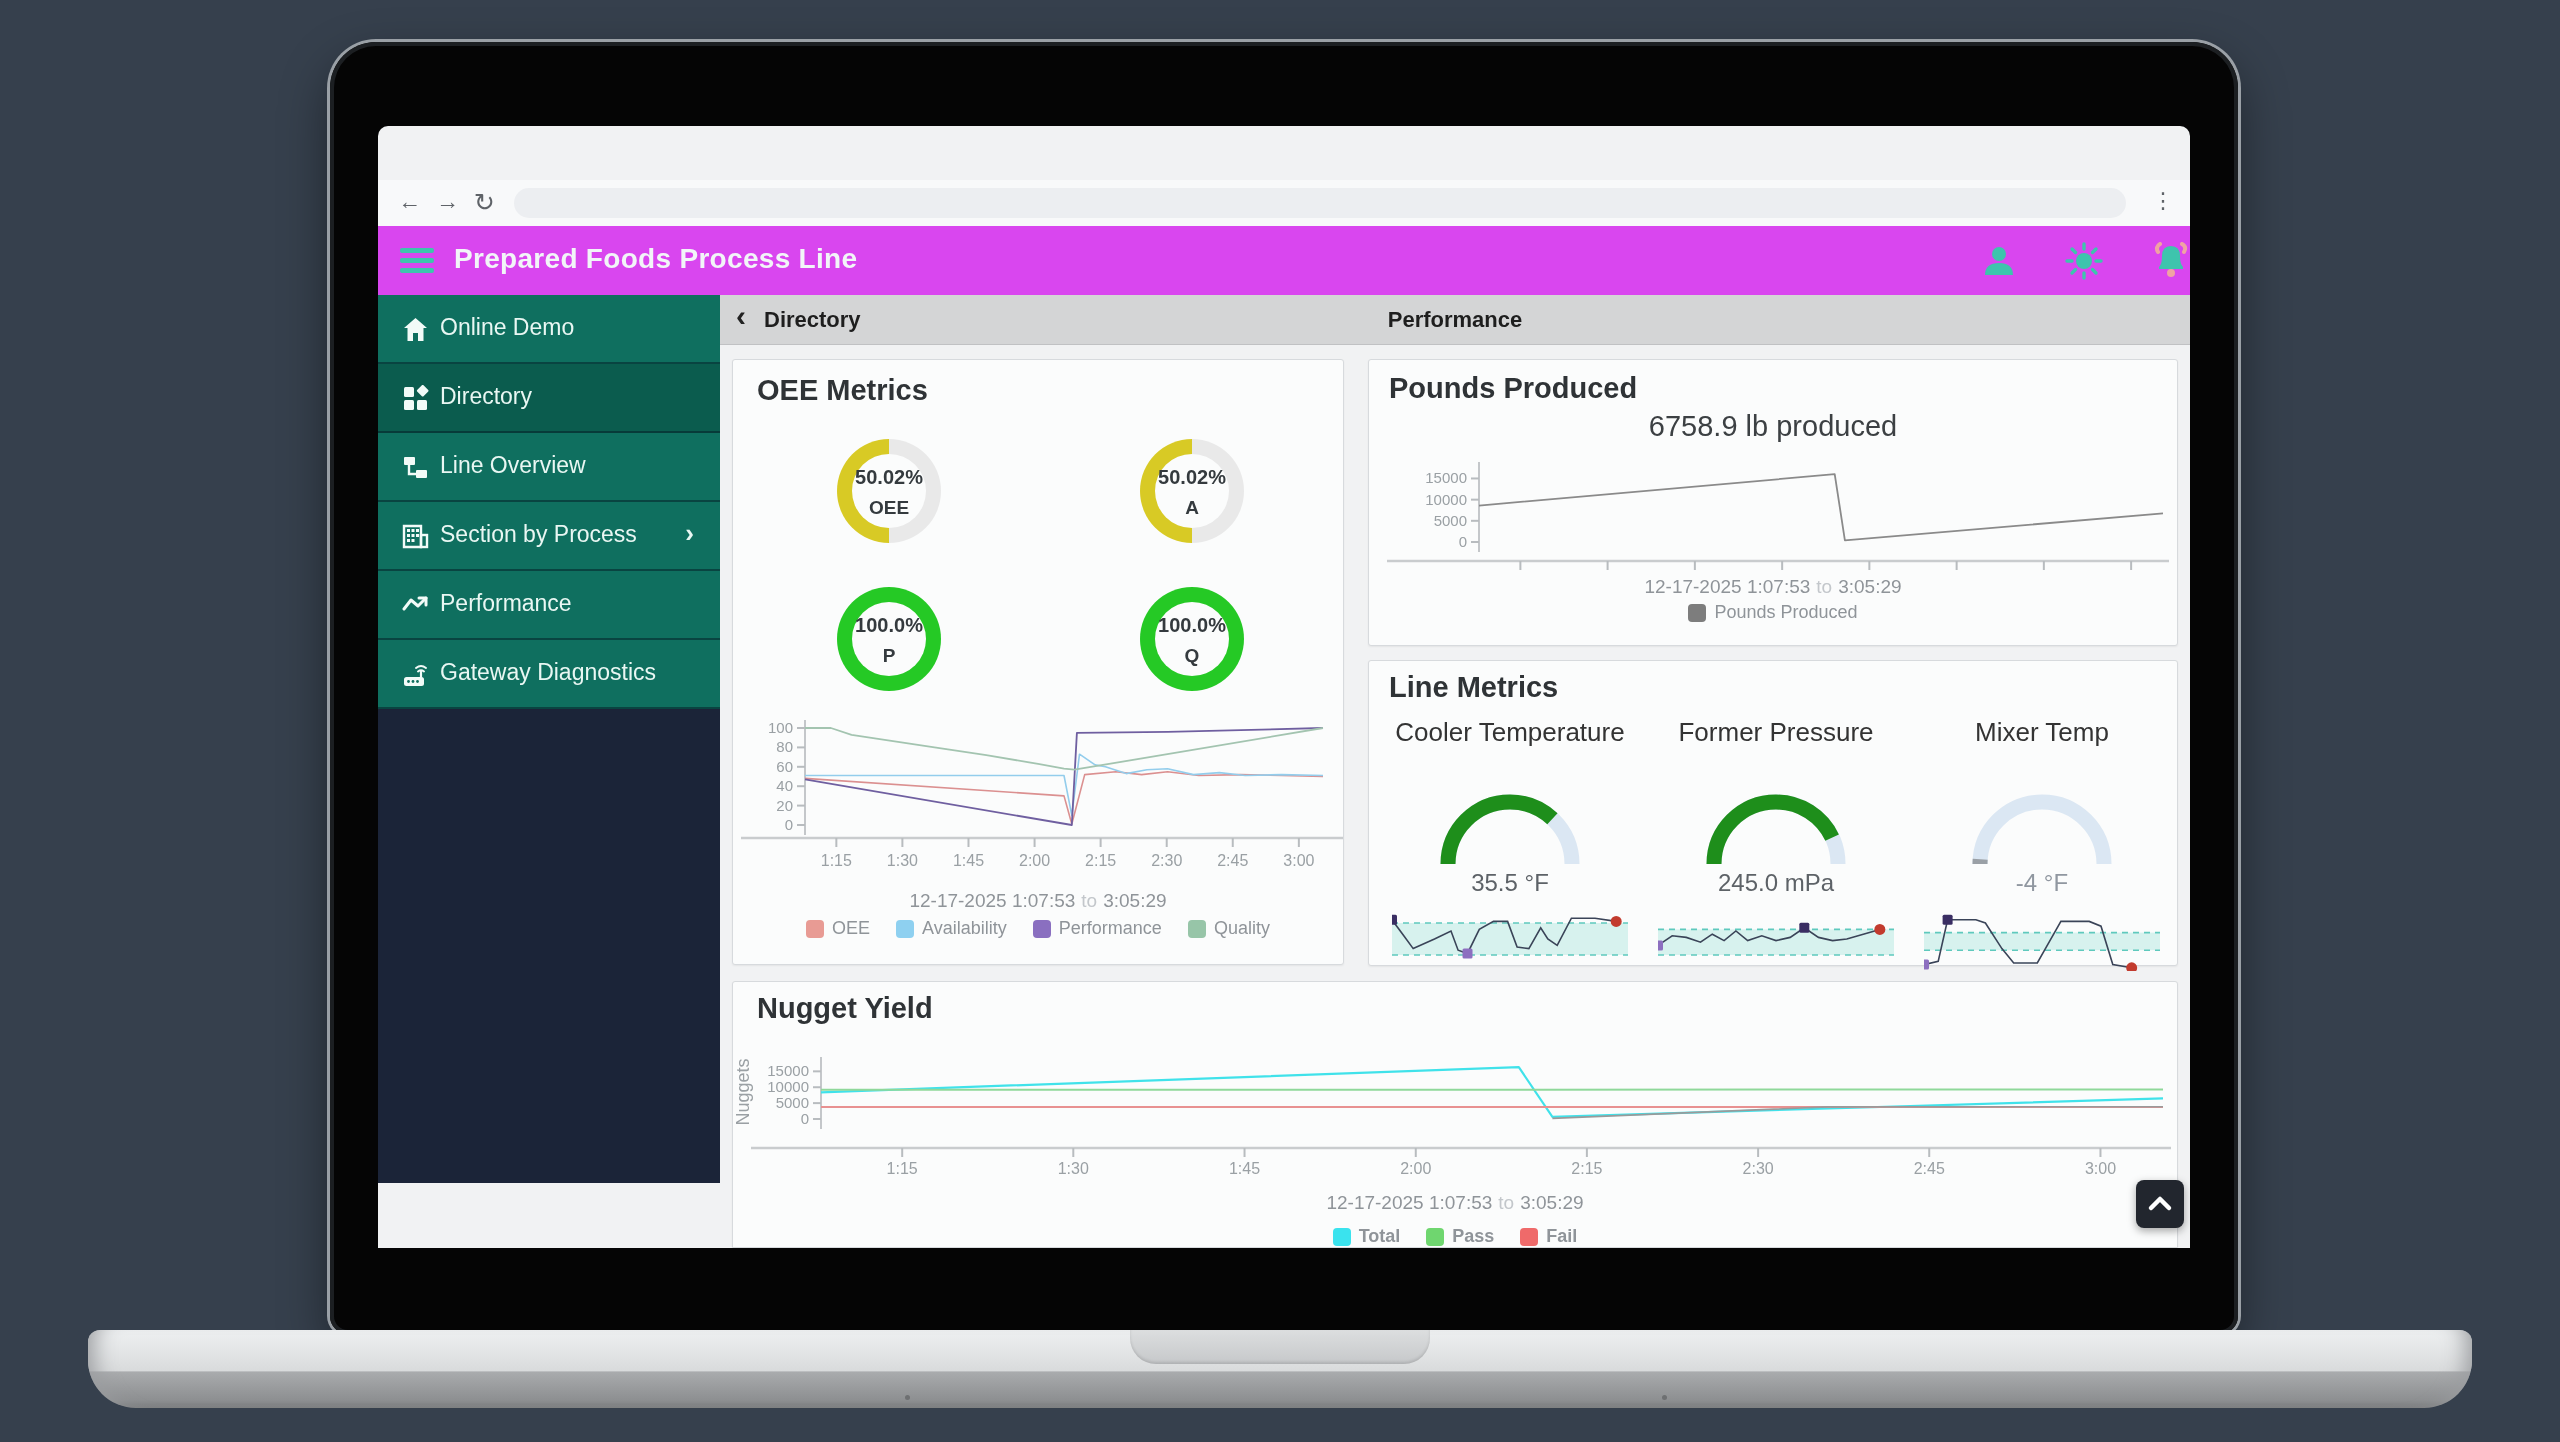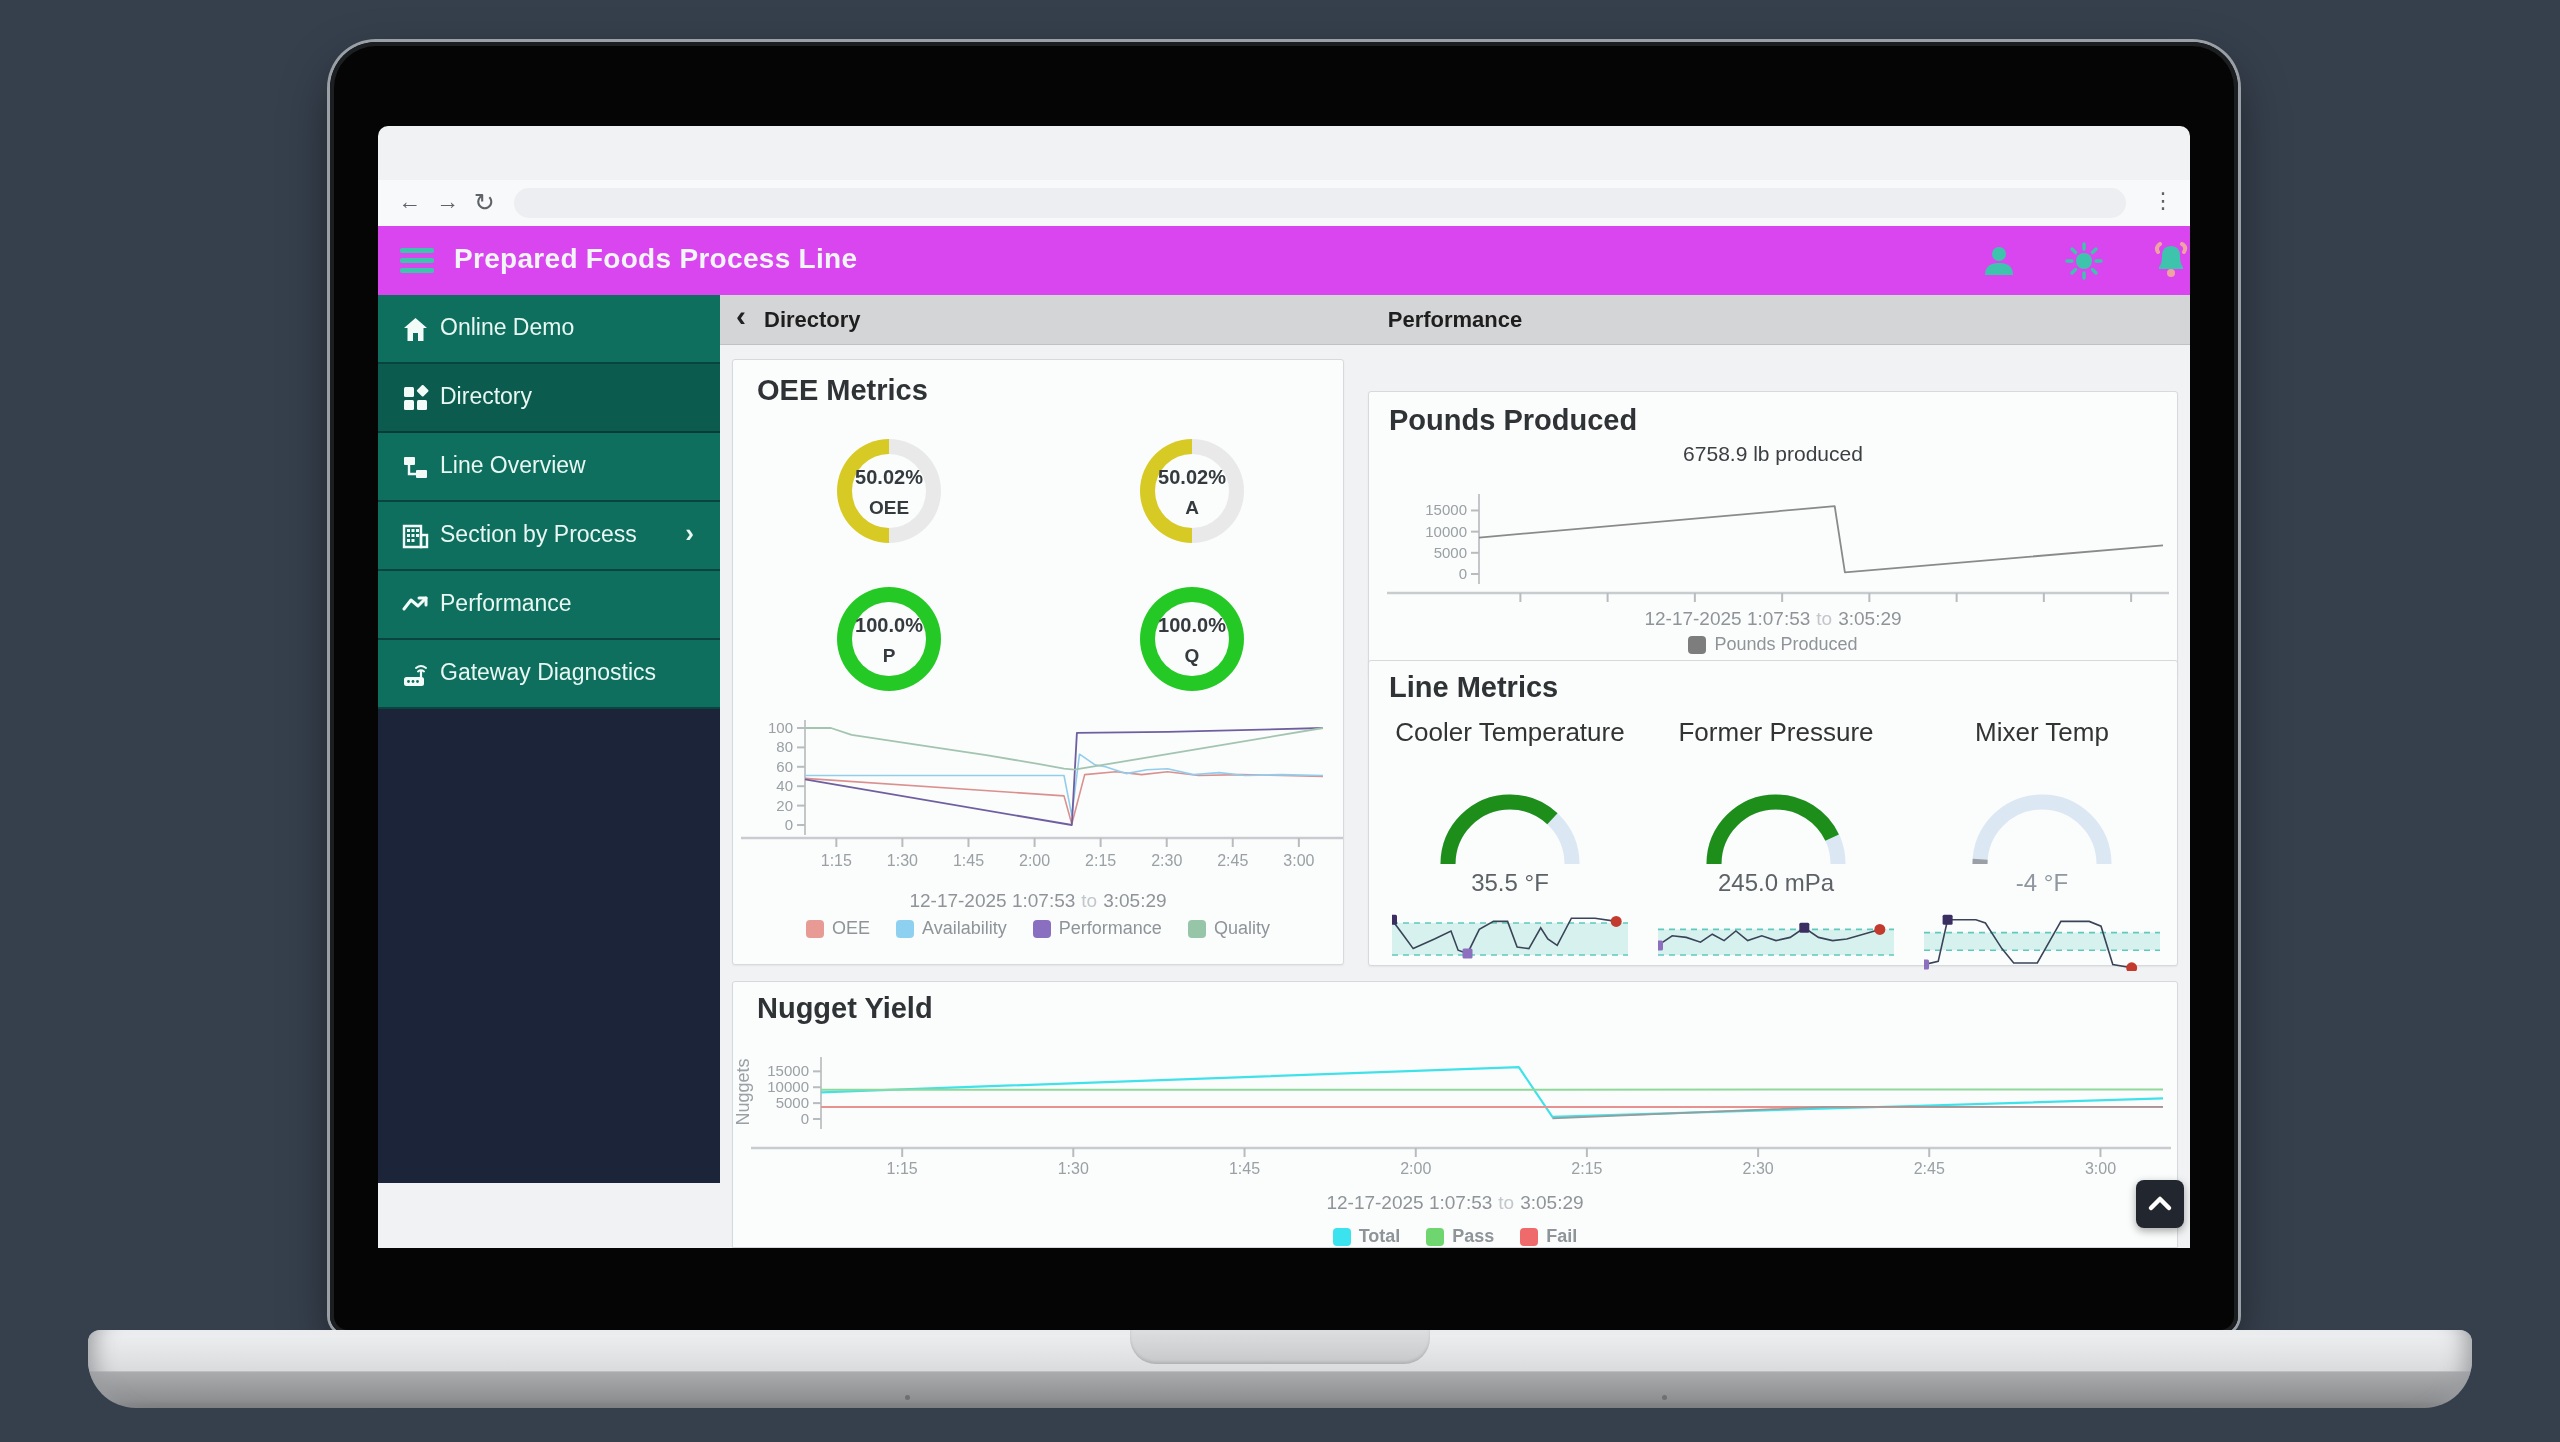--- a/index.html
+++ b/index.html
@@ -57,21 +57,21 @@
   .crumb-title{position:absolute;left:0;top:12px;width:100%;text-align:center;font-size:22px;font-weight:700;color:#1e1e1e;}
 
   .panel{position:absolute;background:#fbfcfc;border:1px solid #d7dadd;border-radius:3px;box-shadow:0 1px 2px rgba(0,0,0,.06);}
   .ptitle{position:absolute;left:24px;top:14px;font-size:29px;font-weight:700;color:#2f3336;}
 
   .donut{position:absolute;width:104px;height:104px;border-radius:50%;}
   .donut .hole{position:absolute;left:15px;top:15px;right:15px;bottom:15px;border-radius:50%;background:#fbfcfc;}
   .donut .v{position:absolute;left:0;top:27px;width:100%;text-align:center;font-size:20px;font-weight:700;color:#343a3e;}
   .donut .l{position:absolute;left:0;top:58px;width:100%;text-align:center;font-size:19px;font-weight:700;color:#343a3e;}
 
-  .headline{position:absolute;left:0;top:50px;width:100%;text-align:center;font-size:21px;color:#3c4043;}
+  .headline{position:absolute;left:0;top:50px;width:100%;text-align:center;font-size:29px;color:#3c4043;}
 
   .gcol{position:absolute;top:56px;width:240px;height:240px;}
   .gtitle{position:absolute;left:-30px;width:300px;top:0;text-align:center;font-size:26px;color:#333;}
   .gvalue{position:absolute;left:0;width:100%;top:152px;text-align:center;font-size:24px;color:#5d6267;}
   .gvalue.dim{color:#9097a0;}
 
   .cfoot{position:absolute;width:100%;text-align:center;font-size:19px;color:#8f9499;}
   .cfoot .sep{color:#c3c7cb;padding:0 6px;}
   .legend{position:absolute;width:100%;display:flex;justify-content:center;gap:26px;align-items:center;}
   .legend .item{display:flex;align-items:center;gap:8px;font-size:18px;color:#8f9499;}
@@ -295,21 +295,21 @@
               <span class="sw" style="background: rgb(138, 111, 192);"></span>
               <span>Performance</span>
             </span>
             <span class="item">
               <span class="sw" style="background: rgb(151, 197, 168);"></span>
               <span>Quality</span>
             </span>
           </div>
       </div>
 
-      <div class="panel" style="left:648px;top:64px;width:810px;height:287px;margin-top:32px;">
+      <div class="panel" style="left:648px;top:64px;width:810px;height:287px;">
         <div class="ptitle" style="left:20px;top:12px;">Pounds Produced</div>
         <div class="headline">6758.9 lb produced</div>
         <svg id="chart-pounds" class="abs" style="left:0;top:100px;" width="810" height="112">
             <line x1="110" y1="2" x2="110" y2="92" stroke="#c4c7ca" stroke-width="2"></line>
             <line x1="102" y1="82" x2="110" y2="82" stroke="#b8bcbf" stroke-width="2"></line>
             <text x="98" y="87" text-anchor="end" font-size="15" fill="#9aa0a4">0</text>
             <line x1="102" y1="60.82352941176471" x2="110" y2="60.82352941176471" stroke="#b8bcbf" stroke-width="2"></line>
             <text x="98" y="65.82352941176471" text-anchor="end" font-size="15" fill="#9aa0a4">5000</text>
             <line x1="102" y1="39.64705882352941" x2="110" y2="39.64705882352941" stroke="#b8bcbf" stroke-width="2"></line>
             <text x="98" y="44.64705882352941" text-anchor="end" font-size="15" fill="#9aa0a4">10000</text>

